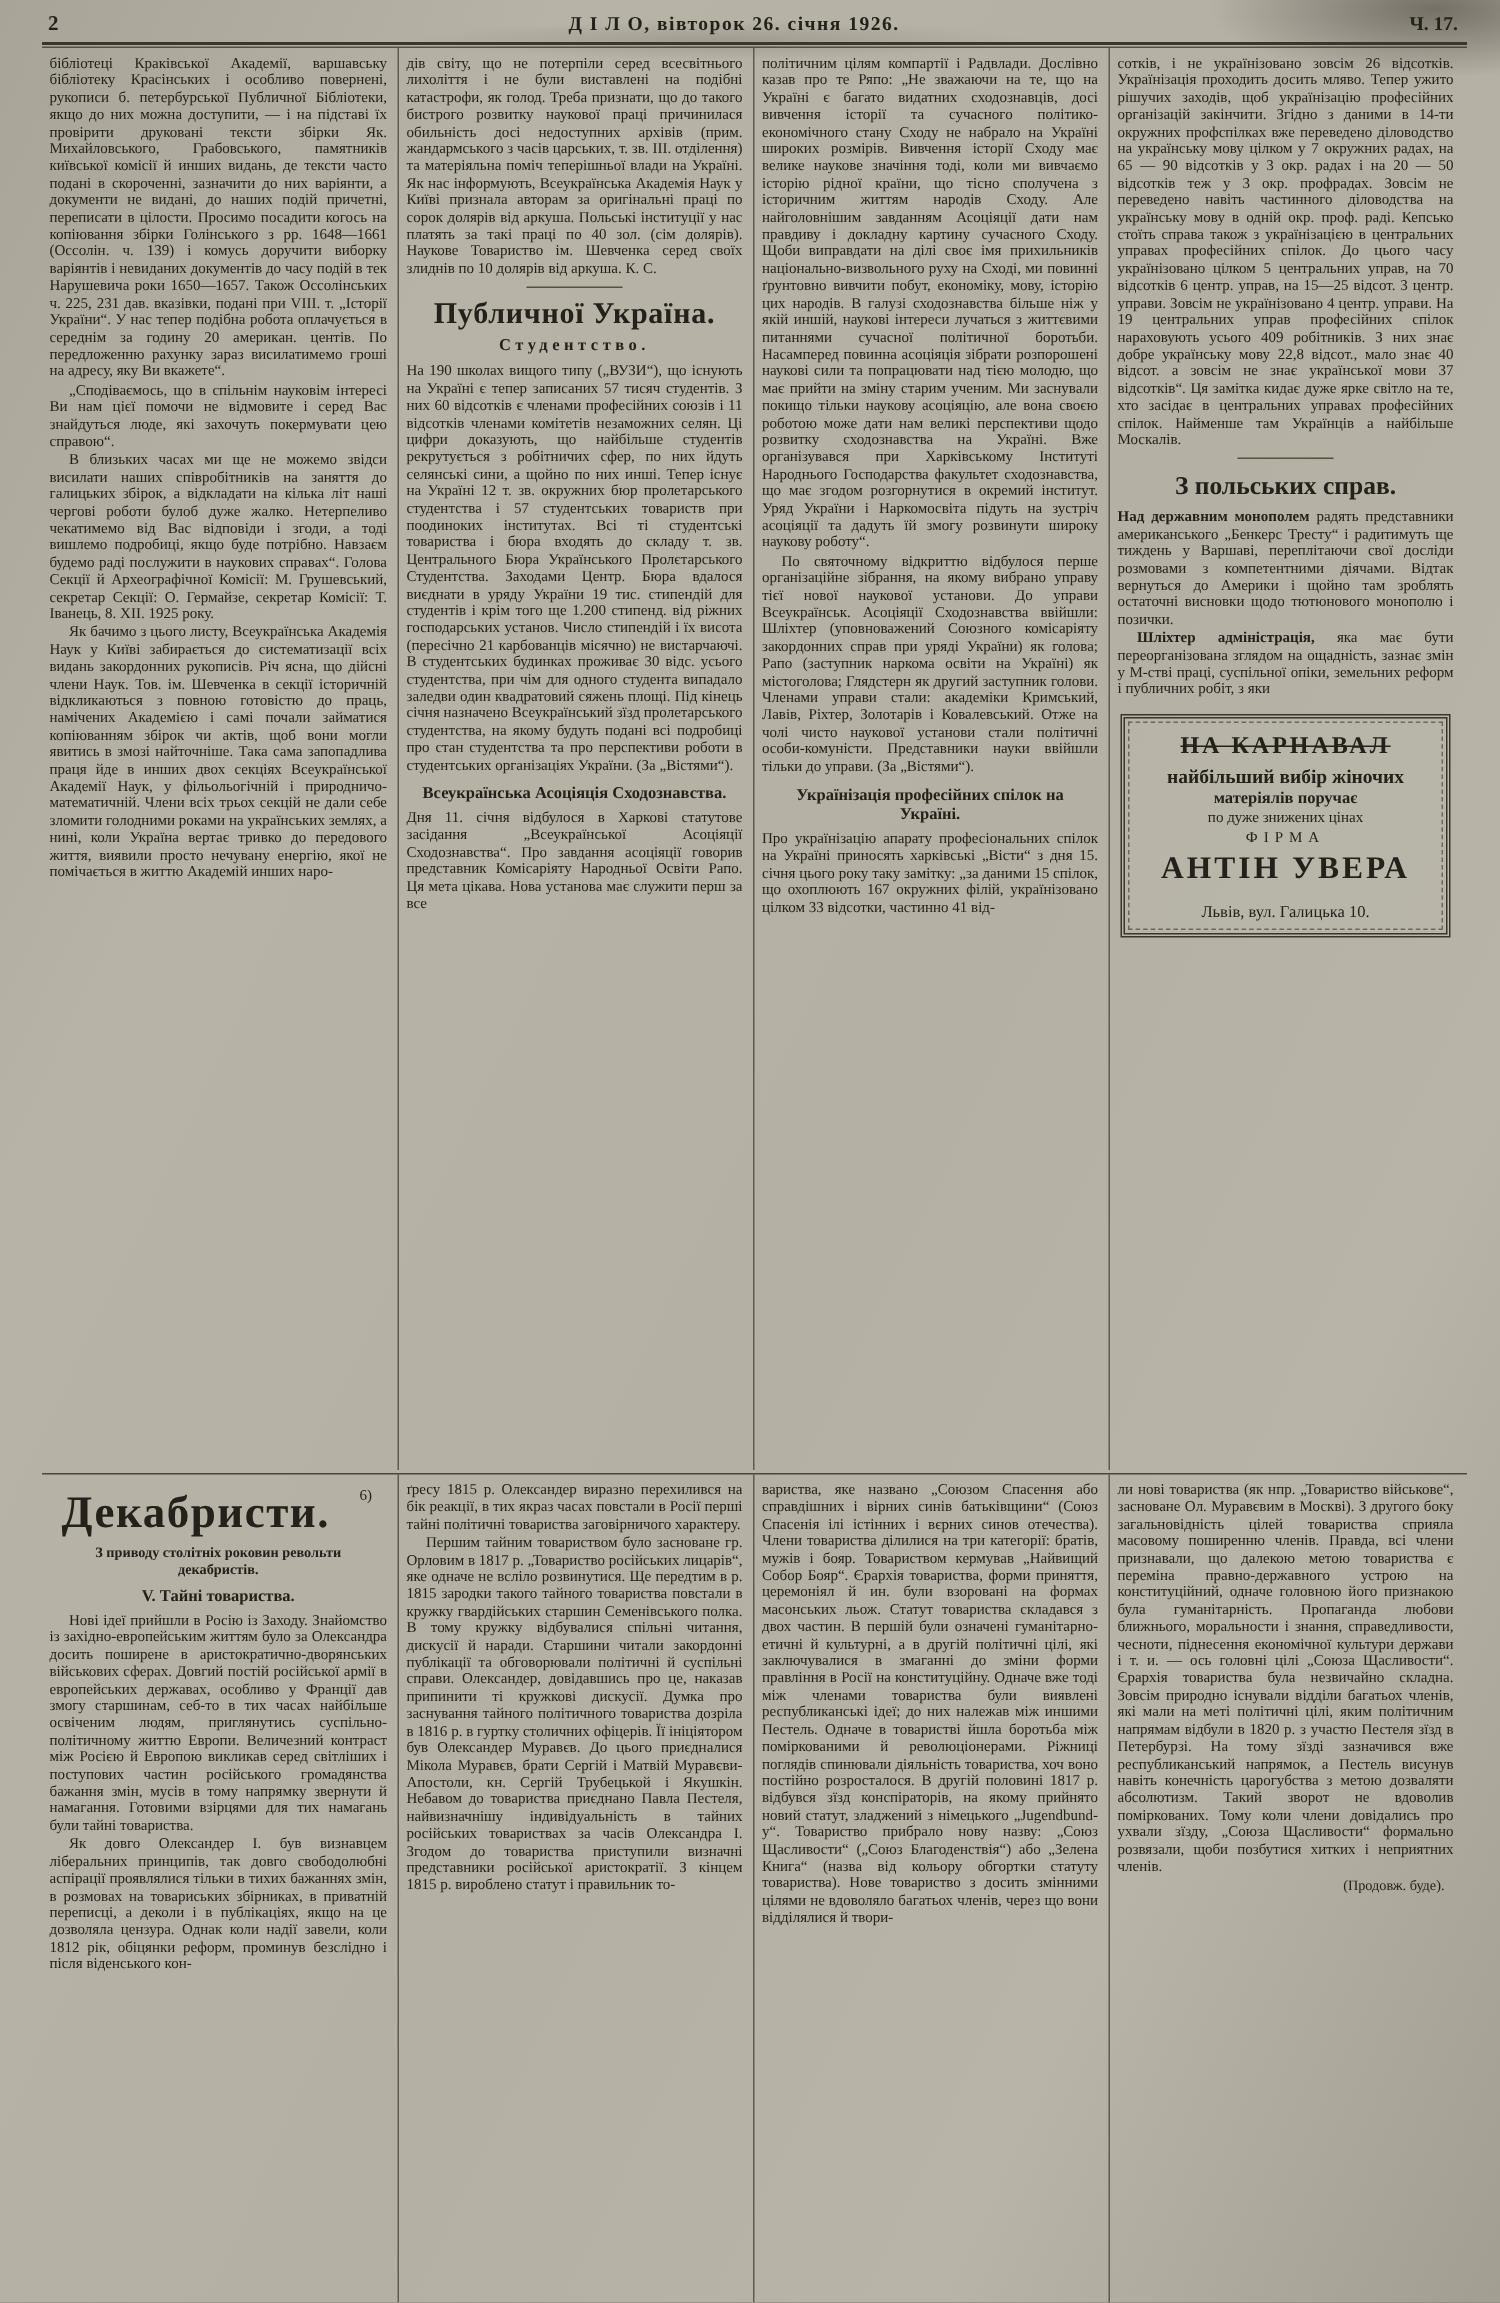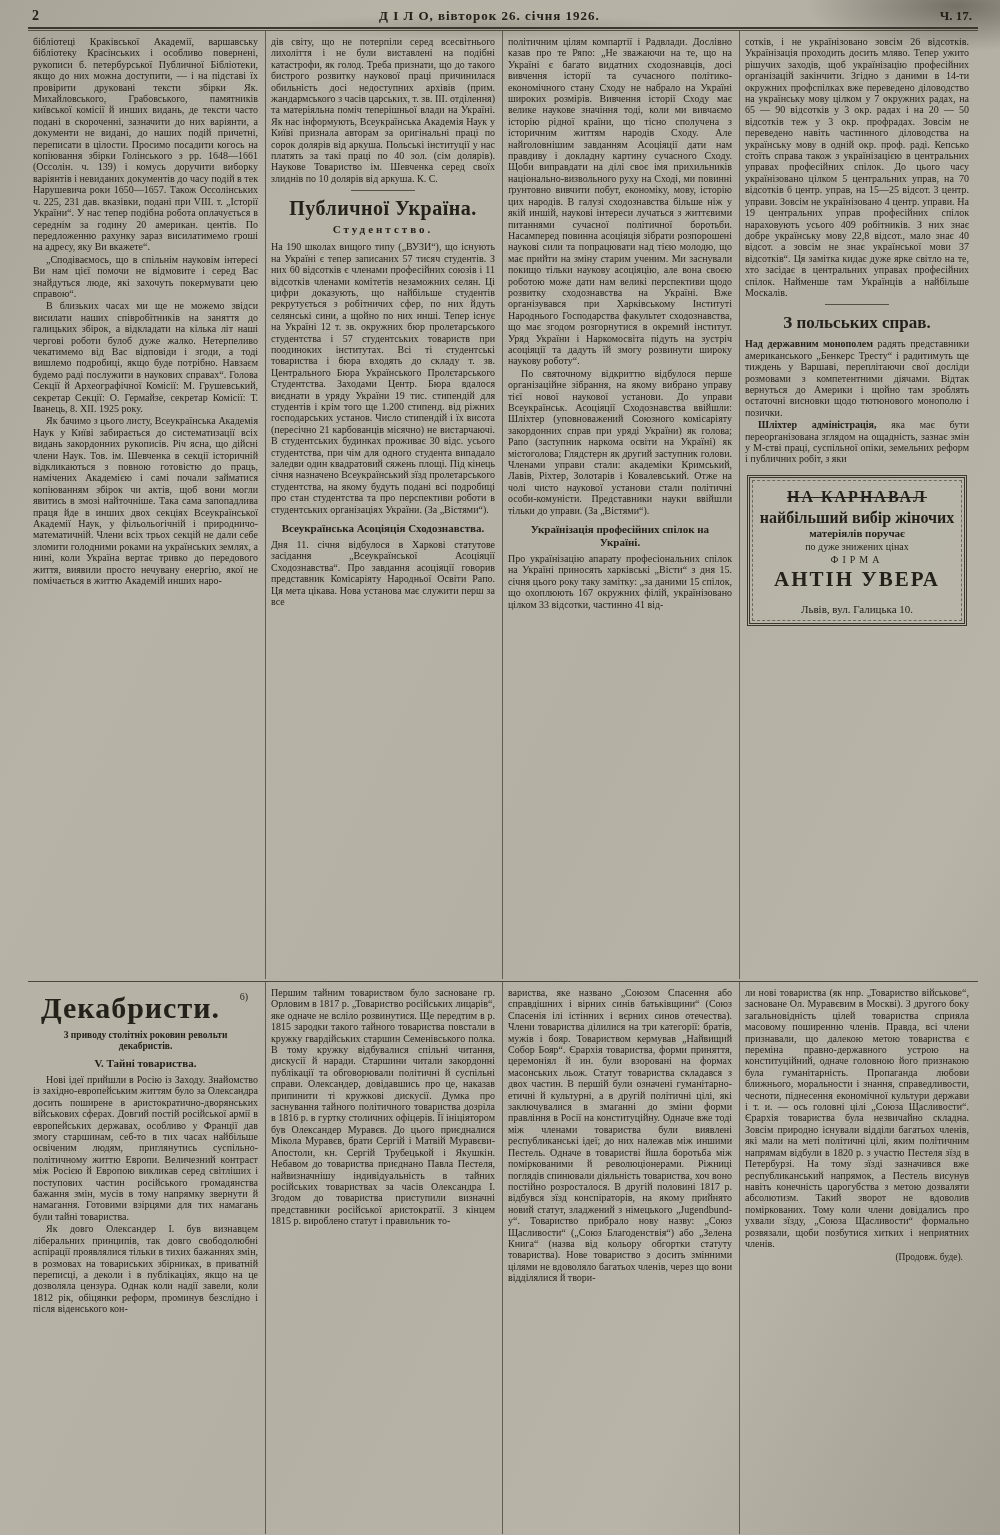--- a/index.html
+++ b/index.html
@@ -39,21 +39,21 @@
   .sep { width:64px; border-top:1px solid #55503f; margin:6px auto 5px; }
   .h-big { font-size:20px; font-weight:bold; text-align:center; margin:6px 0 1px; letter-spacing:.5px; }
   .h-sub { font-size:11px; font-weight:bold; text-align:center; letter-spacing:3px; margin:3px 0 6px; }
   .h-med { font-size:11px; font-weight:bold; text-align:center; line-height:13px; margin:7px 6px 4px; }
   .h-mid2 { font-size:17px; font-weight:bold; text-align:center; margin:8px 0 5px; }
 
   
   .ad { border:3px double #3a352d; outline:1px dashed rgba(58,53,45,.6); outline-offset:-6px;
     margin:10px 2px 4px; padding:10px 0 8px; text-align:center; background:rgba(190,186,174,.35); }
   .ad .l1 { font-weight:bold; font-size:16px; letter-spacing:2px; text-decoration:line-through; }
-  .ad .l2 { font-weight:bold; font-size:16px; margin-top:3px; }
+  .ad .l2 { font-weight:bold; font-size:13px; margin-top:3px; }
   .ad .l3 { font-weight:bold; font-size:11px; }
   .ad .l4 { font-size:10px; margin-top:2px; }
   .ad .l5 { font-size:10px; letter-spacing:4px; margin-top:2px; }
   .ad .name { font-weight:bold; font-size:21px; letter-spacing:2px; margin-top:2px; }
   .ad .addr { font-size:11px; margin-top:11px; }
 
   
   .f-head { position:relative; text-align:left; padding:4px 0 0 8px; }
   .f-head .hl { font-size:30px; font-weight:bold; letter-spacing:1px; }
   .f-head .fn { position:absolute; top:4px; right:10px; font-size:10px; }
@@ -147,20 +147,21 @@
       <div class="f-dek">З приводу столітніх роковин револьти декабристів.</div>
       <div class="f-ch">V. Тайні товариства.</div>
       <div class="body">
           <p>Нові ідеї прийшли в Росію із Заходу. Знайомство із західно-европейським життям було за Олександра досить поширене в аристократично-дворянських військових сферах. Довгий постій російської армії в европейських державах, особливо у Франції дав змогу старшинам, себ-то в тих часах найбільше освіченим людям, приглянутись суспільно-політичному життю Европи. Величезний контраст між Росією й Европою викликав серед світліших і поступових частин російського громадянства бажання змін, мусів в тому напрямку звернути й намагання. Готовими взірцями для тих намагань були тайні товариства.</p>
           <p>Як довго Олександер І. був визнавцем ліберальних принципів, так довго свободолюбні аспірації проявлялися тільки в тихих бажаннях змін, в розмовах на товариських збірниках, в приватній переписці, а деколи і в публікаціях, якщо на це дозволяла цензура. Однак коли надії завели, коли 1812 рік, обіцянки реформ, проминув безслідно і після віденського кон-</p>
         </div>
     </div>
 
     <div class="col cont-first">
       <div class="body">
+          <p>ґресу 1815 р. Олександер виразно перехилився на бік реакції, в тих якраз часах повстали в Росії перші тайні політичні товариства заговірничого характеру.</p>
           <p>Першим тайним товариством було засноване гр. Орловим в 1817 р. „Товариство російських лицарів“, яке одначе не всліло розвинутися. Ще передтим в р. 1815 зародки такого тайного товариства повстали в кружку гвардійських старшин Семенівського полка. В тому кружку відбувалися спільні читання, дискусії й наради. Старшини читали закордонні публікації та обговорювали політичні й суспільні справи. Олександер, довідавшись про це, наказав припинити ті кружкові дискусії. Думка про заснування тайного політичного товариства дозріла в 1816 р. в гуртку столичних офіцерів. Її ініціятором був Олександер Муравєв. До цього приєдналися Мікола Муравєв, брати Сергій і Матвій Муравєви-Апостоли, кн. Сергій Трубецькой і Якушкін. Небавом до товариства приєднано Павла Пестеля, найвизначнішу індивідуальність в тайних російських товариствах за часів Олександра І. Згодом до товариства приступили визначні представники російської аристократії. З кінцем 1815 р. вироблено статут і правильник то-</p>
         </div>
     </div>
 
     <div class="col cont-first">
       <div class="body">
           <p>вариства, яке названо „Союзом Спасення або справдішних і вірних синів батьківщини“ (Союз Спасенія ілі істінних і вєрних синов отечества). Члени товариства ділилися на три категорії: братів, мужів і бояр. Товариством кермував „Найвищий Собор Бояр“. Єрархія товариства, форми приняття, церемоніял й ин. були взоровані на формах масонських льож. Статут товариства складався з двох частин. В першій були означені гуманітарно-етичні й культурні, а в другій політичні цілі, які заключувалися в змаганні до зміни форми правління в Росії на конституційну. Одначе вже тоді між членами товариства були виявлені республиканські ідеї; до них належав між иншими Пестель. Одначе в товаристві йшла боротьба між поміркованими й революціонерами. Ріжниці поглядів спинювали діяльність товариства, хоч воно постійно розросталося. В другій половині 1817 р. відбувся зїзд конспіраторів, на якому прийнято новий статут, зладжений з німецького „Jugendbund-y“. Товариство прибрало нову назву: „Союз Щасливости“ („Союз Благоденствія“) або „Зелена Книга“ (назва від кольору обгортки статуту товариства). Нове товариство з досить змінними цілями не вдоволяло багатьох членів, через що вони відділялися й твори-</p>
         </div>
     </div>
 

